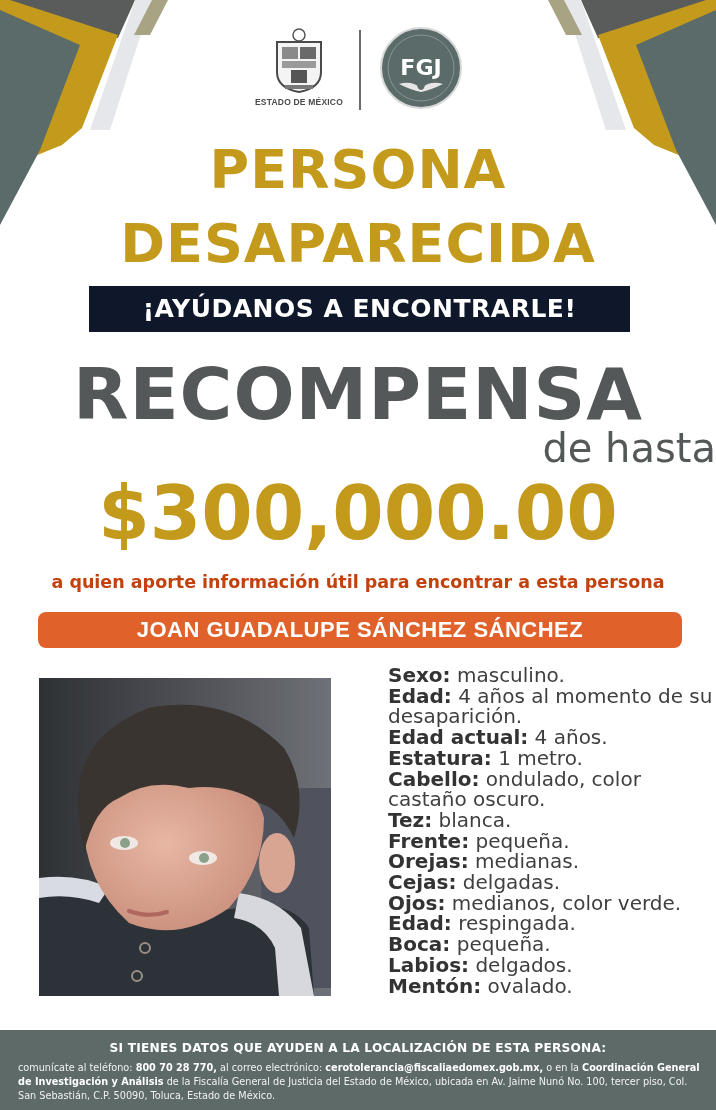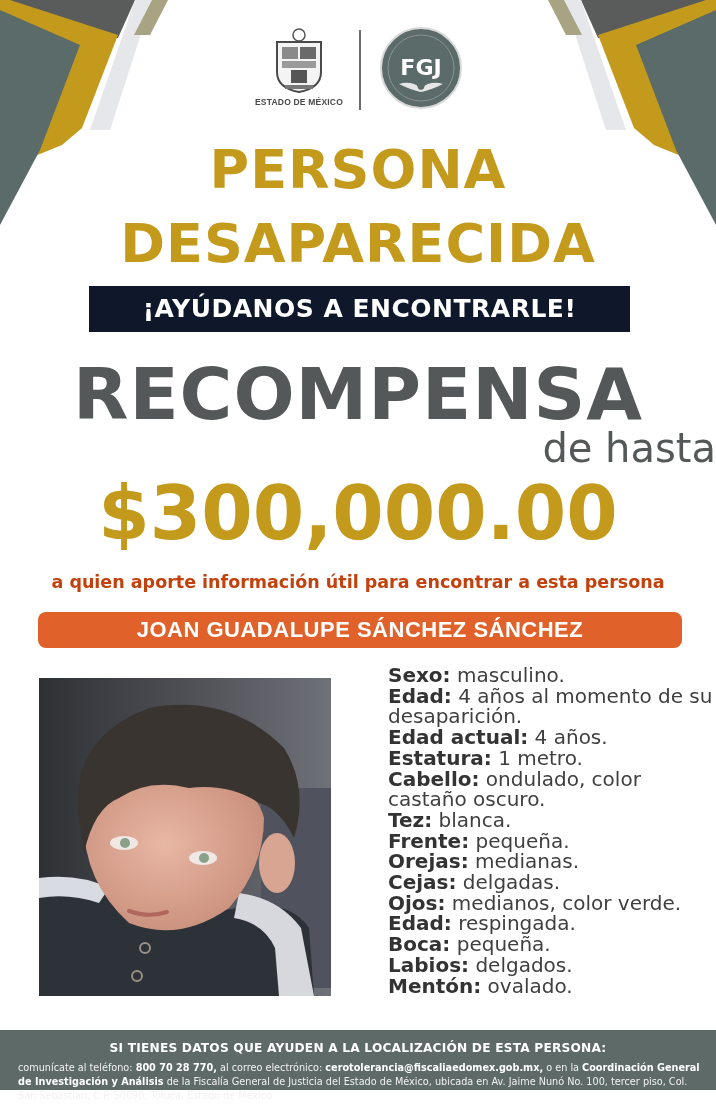--- a/index.html
+++ b/index.html
@@ -29,21 +29,21 @@
   .reward-note { position:absolute; top:572px; left:0; width:716px; text-align:center; font-family:"DejaVu Sans", sans-serif; font-weight:bold; font-size:17.5px; color:#c2410c; }
 
   .banner-name { position:absolute; top:612px; left:38px; width:644px; height:36px; background:#e0622a; color:#fff; text-align:center; font-family:"Liberation Sans", sans-serif; font-weight:bold; font-size:22px; line-height:36px; letter-spacing:0.5px;border-radius:8px; }
 
   .photo { position:absolute; top:678px; left:39px; width:292px; height:318px; overflow:hidden; background:#3e4346; }
 
   .details { position:absolute; top:665px; left:388px; width:330px; font-family:"DejaVu Sans", sans-serif; font-size:20px; line-height:20.7px; color:#3f3f3f; }
   .details .row { display:block; }
   .details .lbl { font-weight:bold; color:#333; }
 
-  .footer { position:absolute; top:1030px; left:0; width:716px; height:60px; background:#5d6a68; color:#fff; }
+  .footer { position:absolute; top:1030px; left:0; width:716px; height:80px; background:#5d6a68; color:#fff; }
   .footer .head { text-align:center; font-family:"DejaVu Sans", sans-serif; font-weight:bold; font-size:12.2px; margin-top:11px; letter-spacing:0.2px; }
   .footer .body { font-family:"DejaVu Sans", sans-serif; font-size:9.7px; line-height:14px; padding:6px 14px 0 18px; color:#f2f2f2; }
   .footer .body b { font-weight:bold; color:#fff; }
 </style>
 </head>
 <body>
 
 <svg class="corner left" viewBox="0 0 220 240" width="220" height="240">
   <polygon points="0,0 135,0 118,38 0,38" fill="#5a5c5c"></polygon>
   <polygon points="135,0 152,0 110,130 90,130" fill="#e6e7ea"></polygon>

